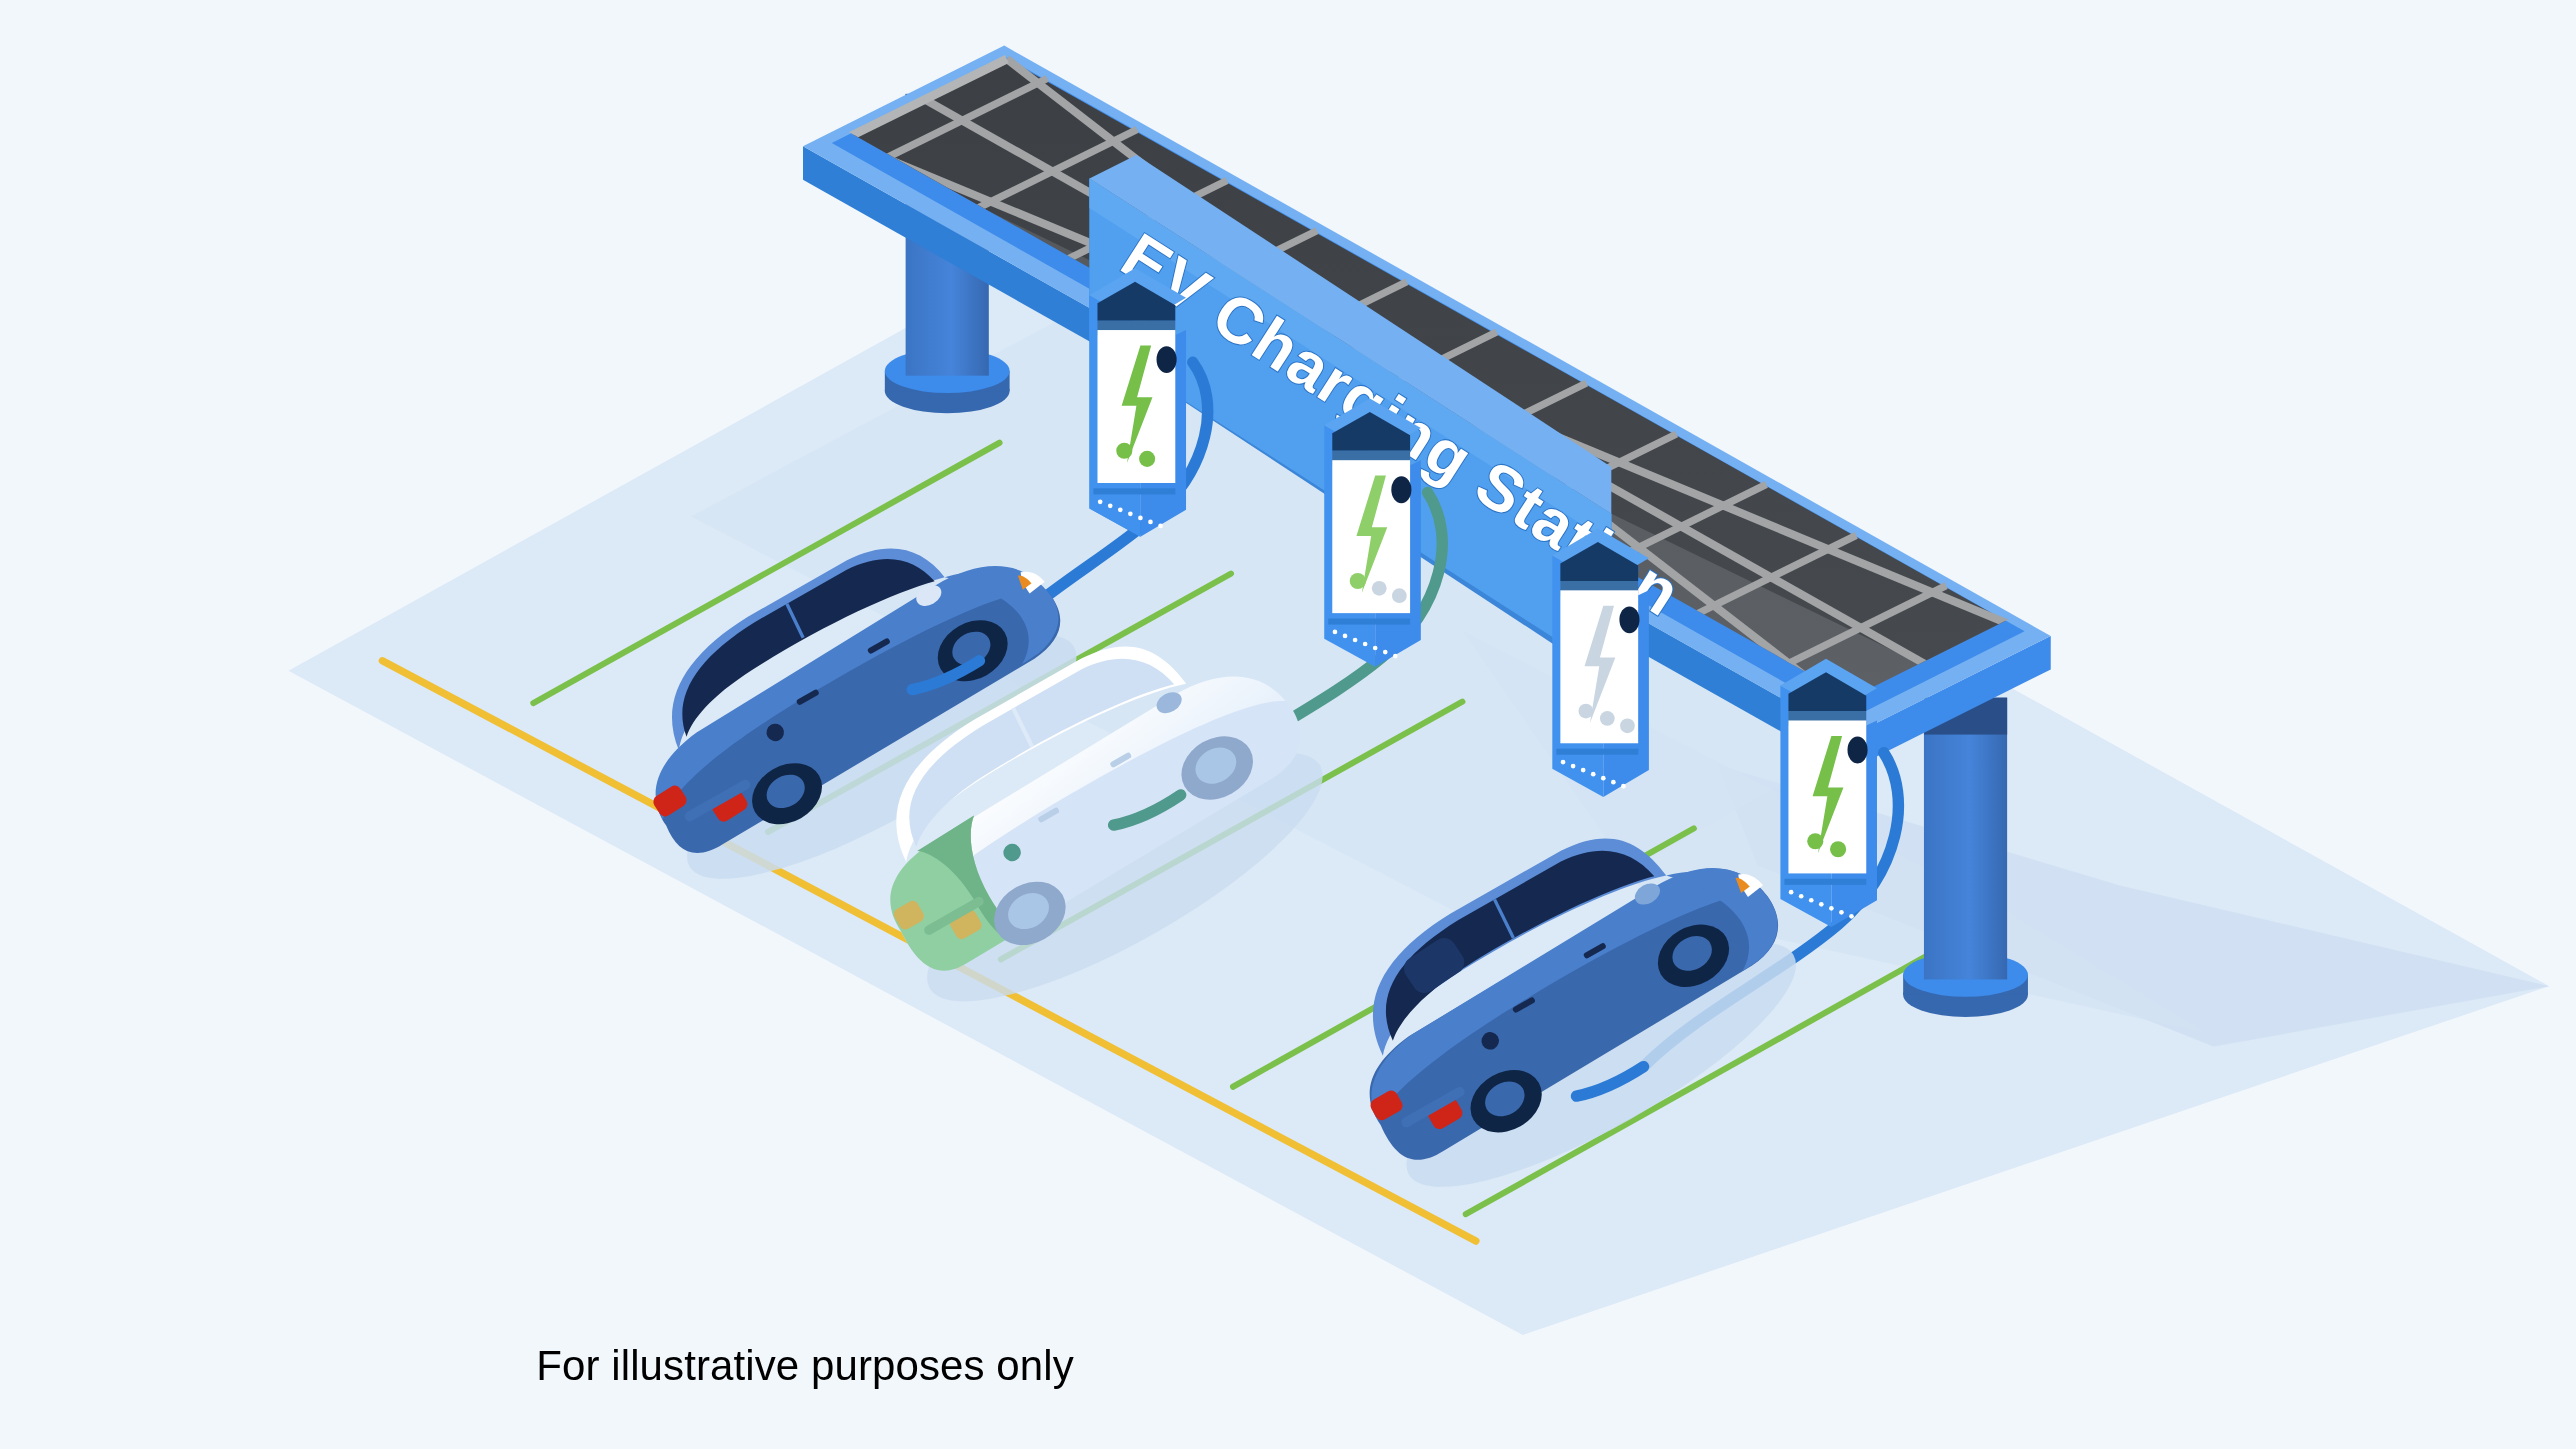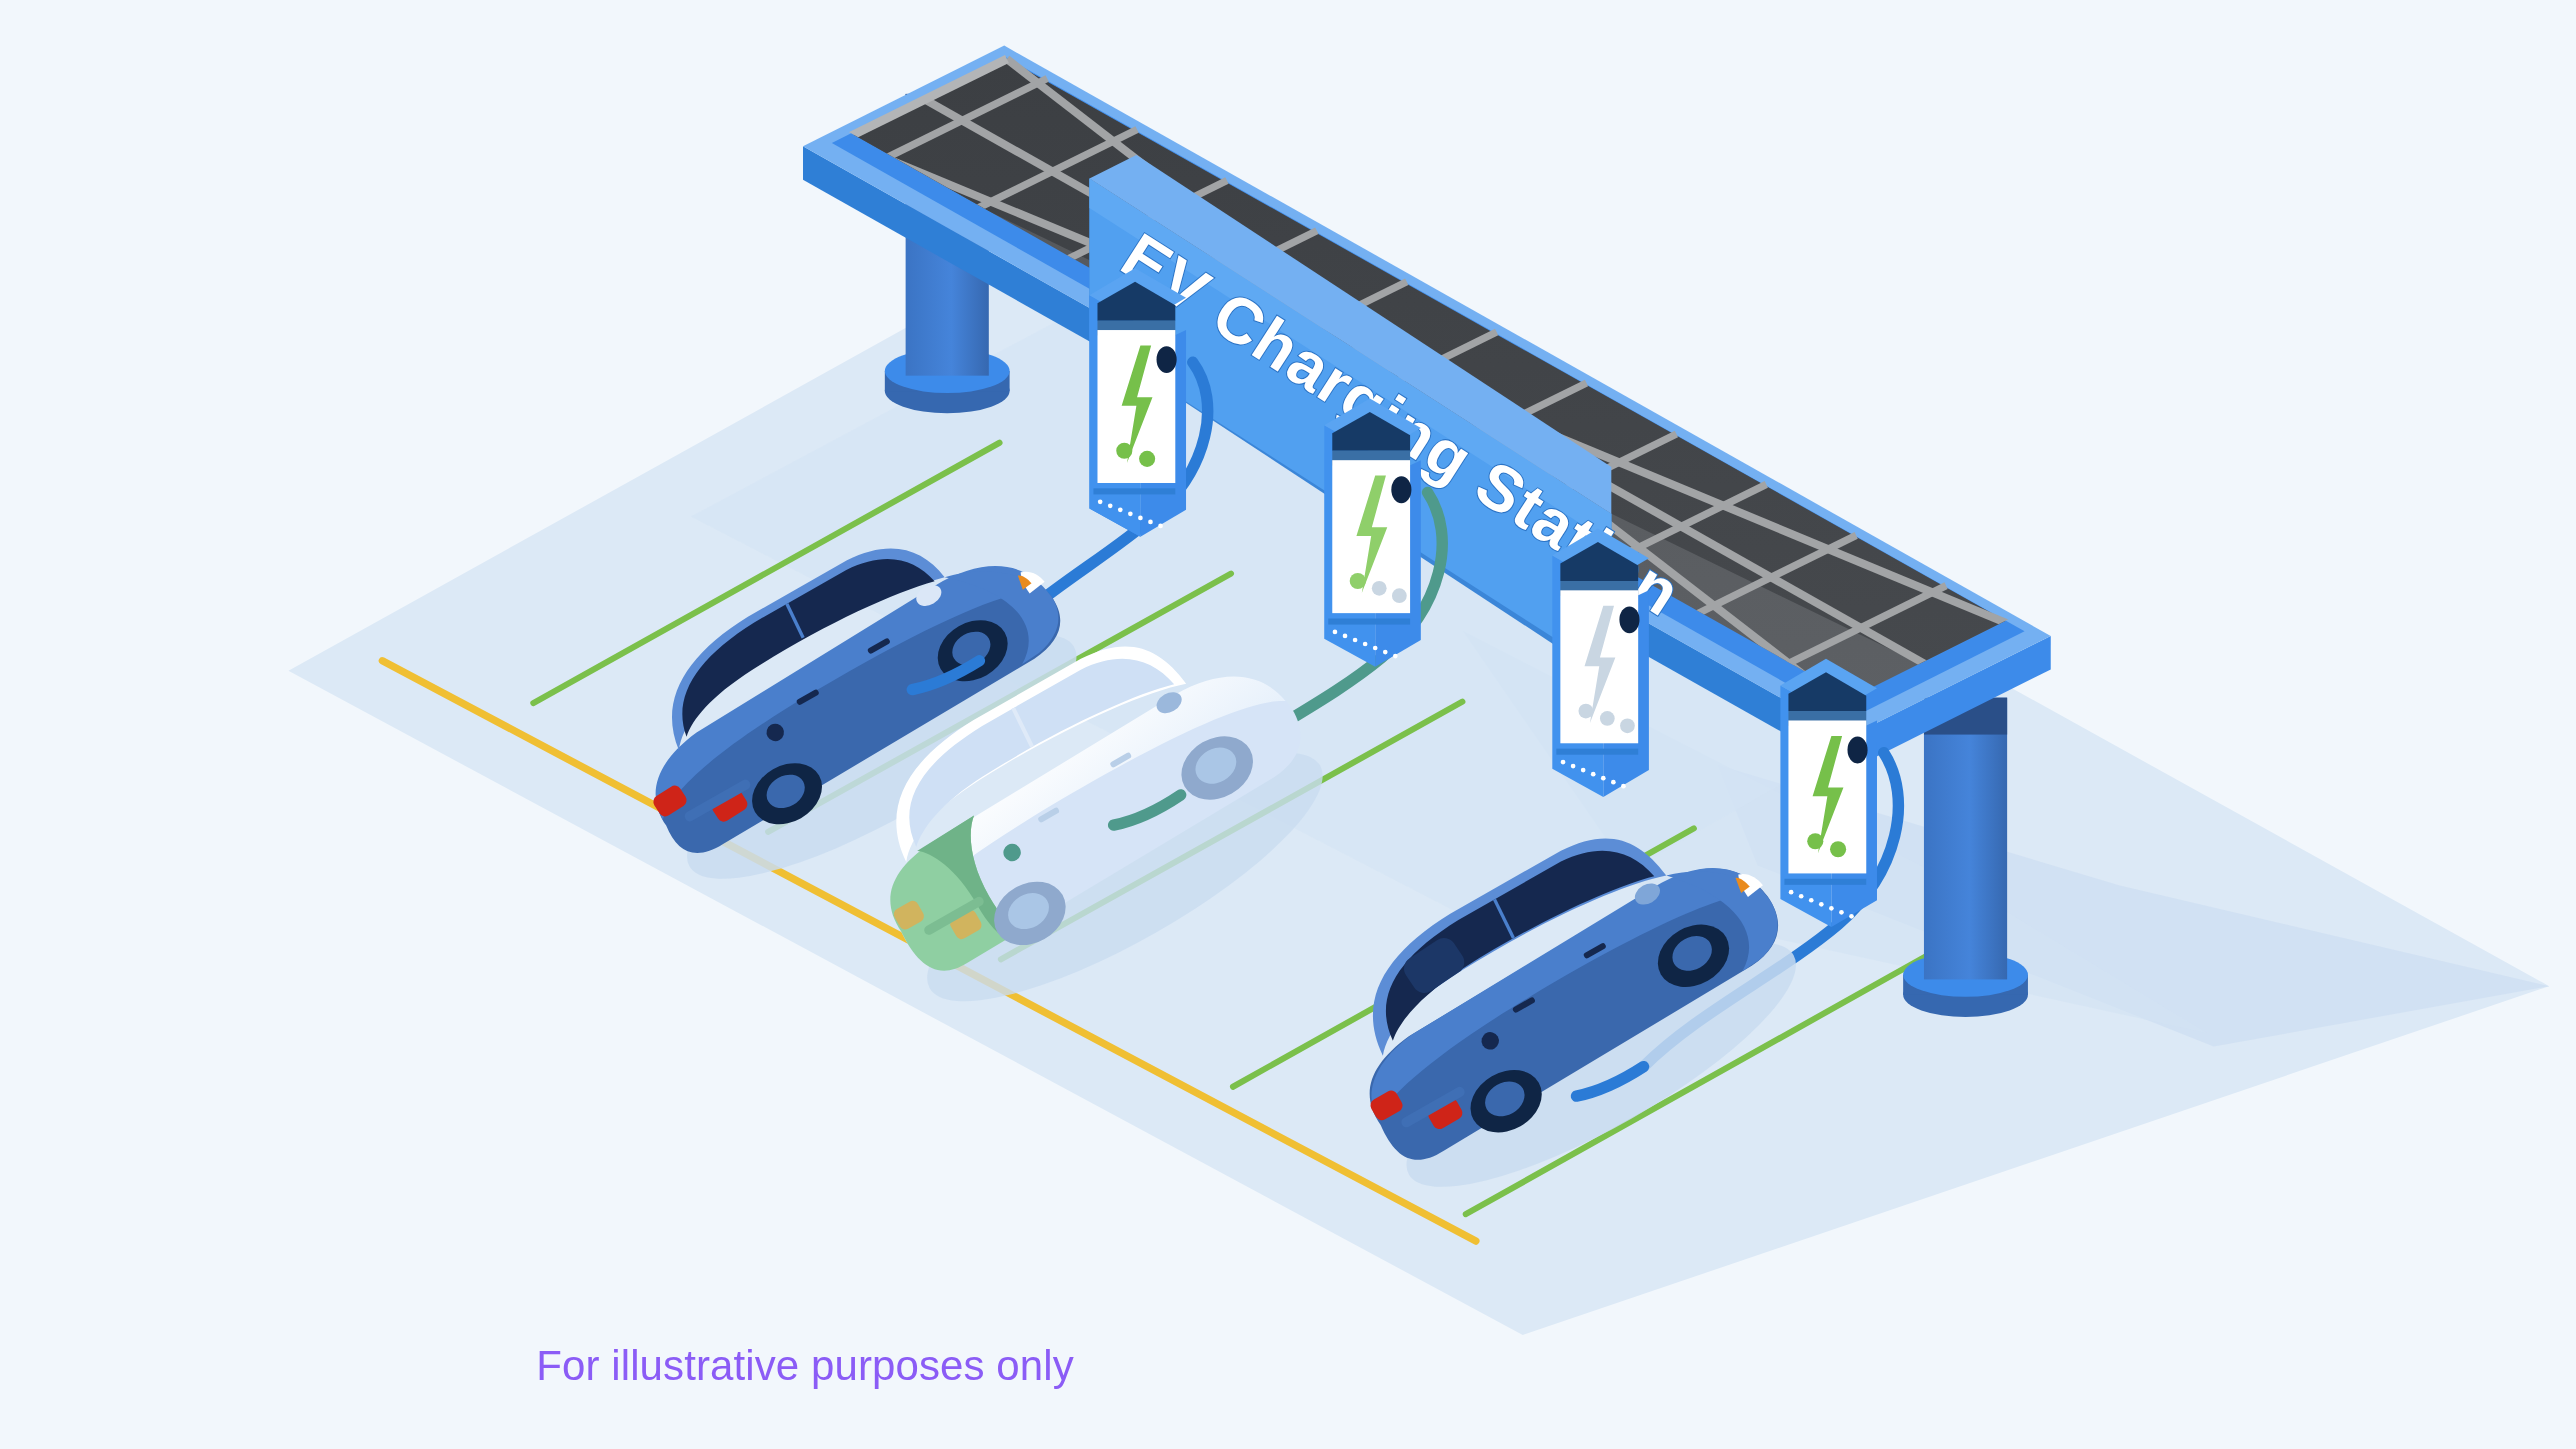--- a/index.html
+++ b/index.html
@@ -30,21 +30,21 @@
   #caption {
     position: absolute;
     left: 0;
     top: 1342px;
     width: 1610px;
     text-align: center;
     font-family: "Liberation Sans", sans-serif;
     font-size: 42px;
     font-weight: 400;
     letter-spacing: 0.1px;
-    color: #8b5cf6;
+    color: #000000;
     white-space: nowrap;
   }
   .sign-text {
     font-family: "Liberation Sans", sans-serif;
     font-weight: bold;
     fill: #ffffff;
   }
 </style>
 </head>
 <body>

